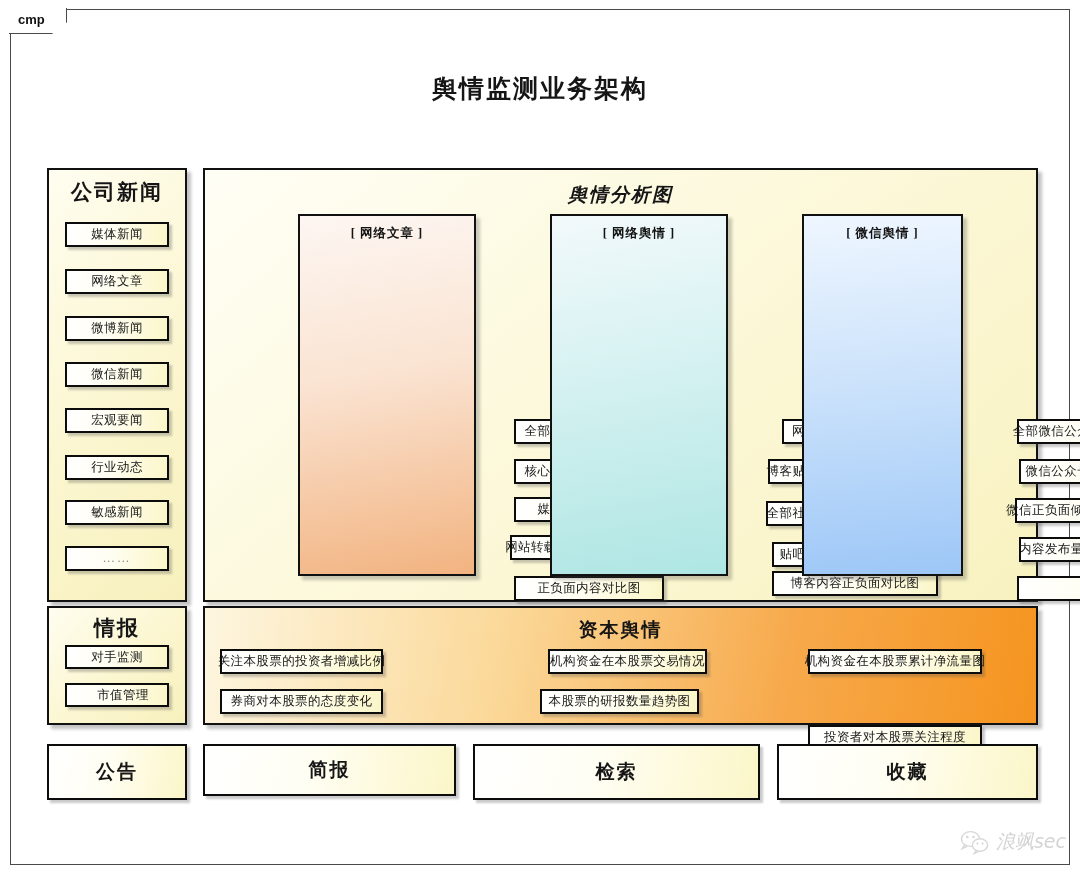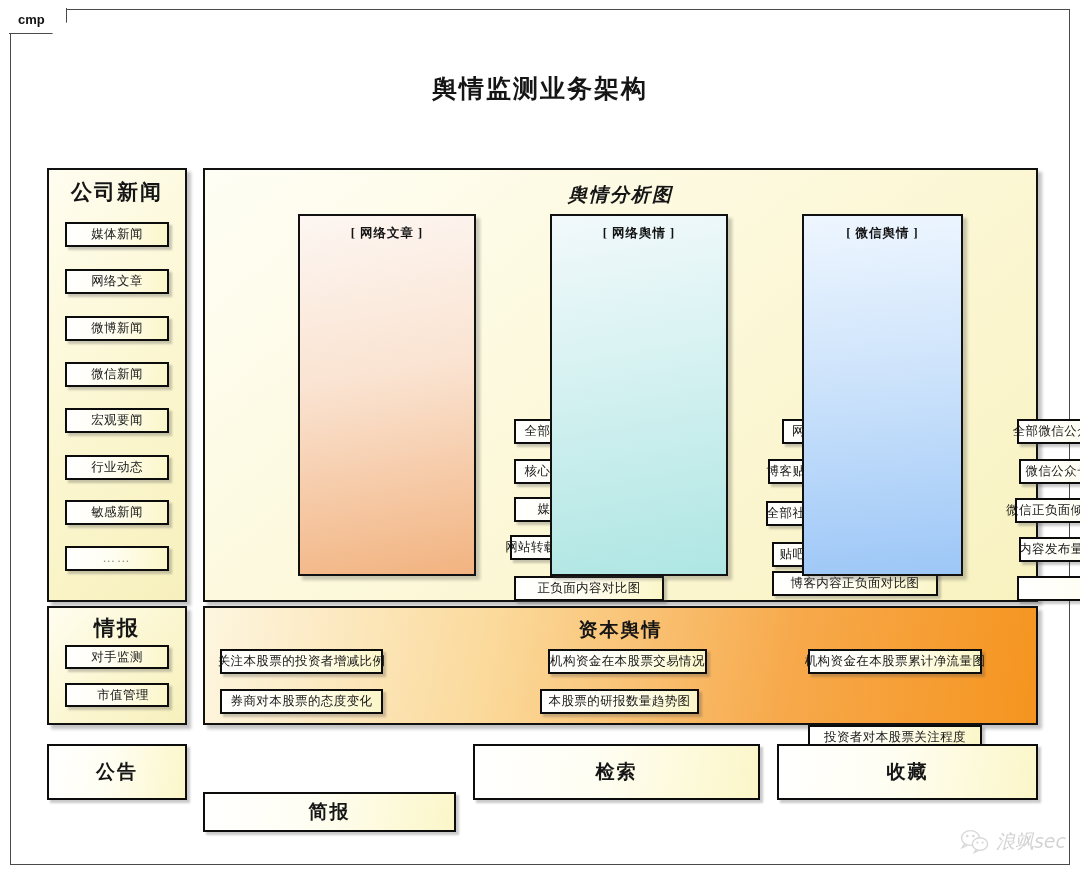--- a/index.html
+++ b/index.html
@@ -152,21 +152,21 @@
     font-weight: bold;
     letter-spacing: 2px;
     color: #151515;
   }
 
   
   .watermark {
     position: absolute;
     right: 14px; bottom: 22px;
     display: flex;
-    align-items: flex-start;
+    align-items: flex-end;
     gap: 6px;
     opacity: 0.38;
   }
   .watermark .wm-text {
     font-family: "DejaVu Sans", sans-serif;
     font-size: 19px;
     font-style: italic;
     color: #8d8d8d;
     letter-spacing: 0px;
   }
@@ -239,21 +239,21 @@
     <div class="capital-title">资本舆情</div>
   </div>
   <div class="leaf" style="left:220px; top:649px; width:163px; height:25px;">关注本股票的投资者增减比例</div>
   <div class="leaf" style="left:540px; top:649px; width:159px; height:25px;margin-left:8px;">机构资金在本股票交易情况</div>
   <div class="leaf" style="left:808px; top:649px; width:174px; height:25px;">机构资金在本股票累计净流量图</div>
   <div class="leaf" style="left:220px; top:689px; width:163px; height:25px;">券商对本股票的态度变化</div>
   <div class="leaf" style="left:540px; top:689px; width:159px; height:25px;">本股票的研报数量趋势图</div>
   <div class="leaf" style="left:808px; top:689px; width:174px; height:25px;margin-top:36px;">投资者对本股票关注程度</div>
 
   <div class="leaf big-label" style="left:47px; top:744px; width:140px; height:56px;">公告</div>
-  <div class="leaf big-label" style="left:203px; top:744px; width:253px; height:40px;margin-top:48px;">简报</div>
+  <div class="leaf big-label" style="left:203px; top:744px; width:253px; height:52px;">简报</div>
   <div class="leaf big-label" style="left:473px; top:744px; width:287px; height:56px;">检索</div>
   <div class="leaf big-label" style="left:777px; top:744px; width:261px; height:56px;">收藏</div>
 
   <div class="watermark">
     <svg width="30" height="25" viewBox="0 0 30 25">
       <ellipse cx="10.5" cy="9" rx="9" ry="7.4" fill="none" stroke="#9a9a9a" stroke-width="1.4"></ellipse>
       <path d="M5 14.5 L2.2 18.6 L7.2 16.3" fill="none" stroke="#9a9a9a" stroke-width="1.4"></path>
       <circle cx="7.3" cy="7" r="1.3" fill="#9a9a9a"></circle>
       <circle cx="13.4" cy="7" r="1.3" fill="#9a9a9a"></circle>
       <ellipse cx="20" cy="15" rx="7.6" ry="6.3" fill="#ffffff" stroke="#9a9a9a" stroke-width="1.4"></ellipse>

